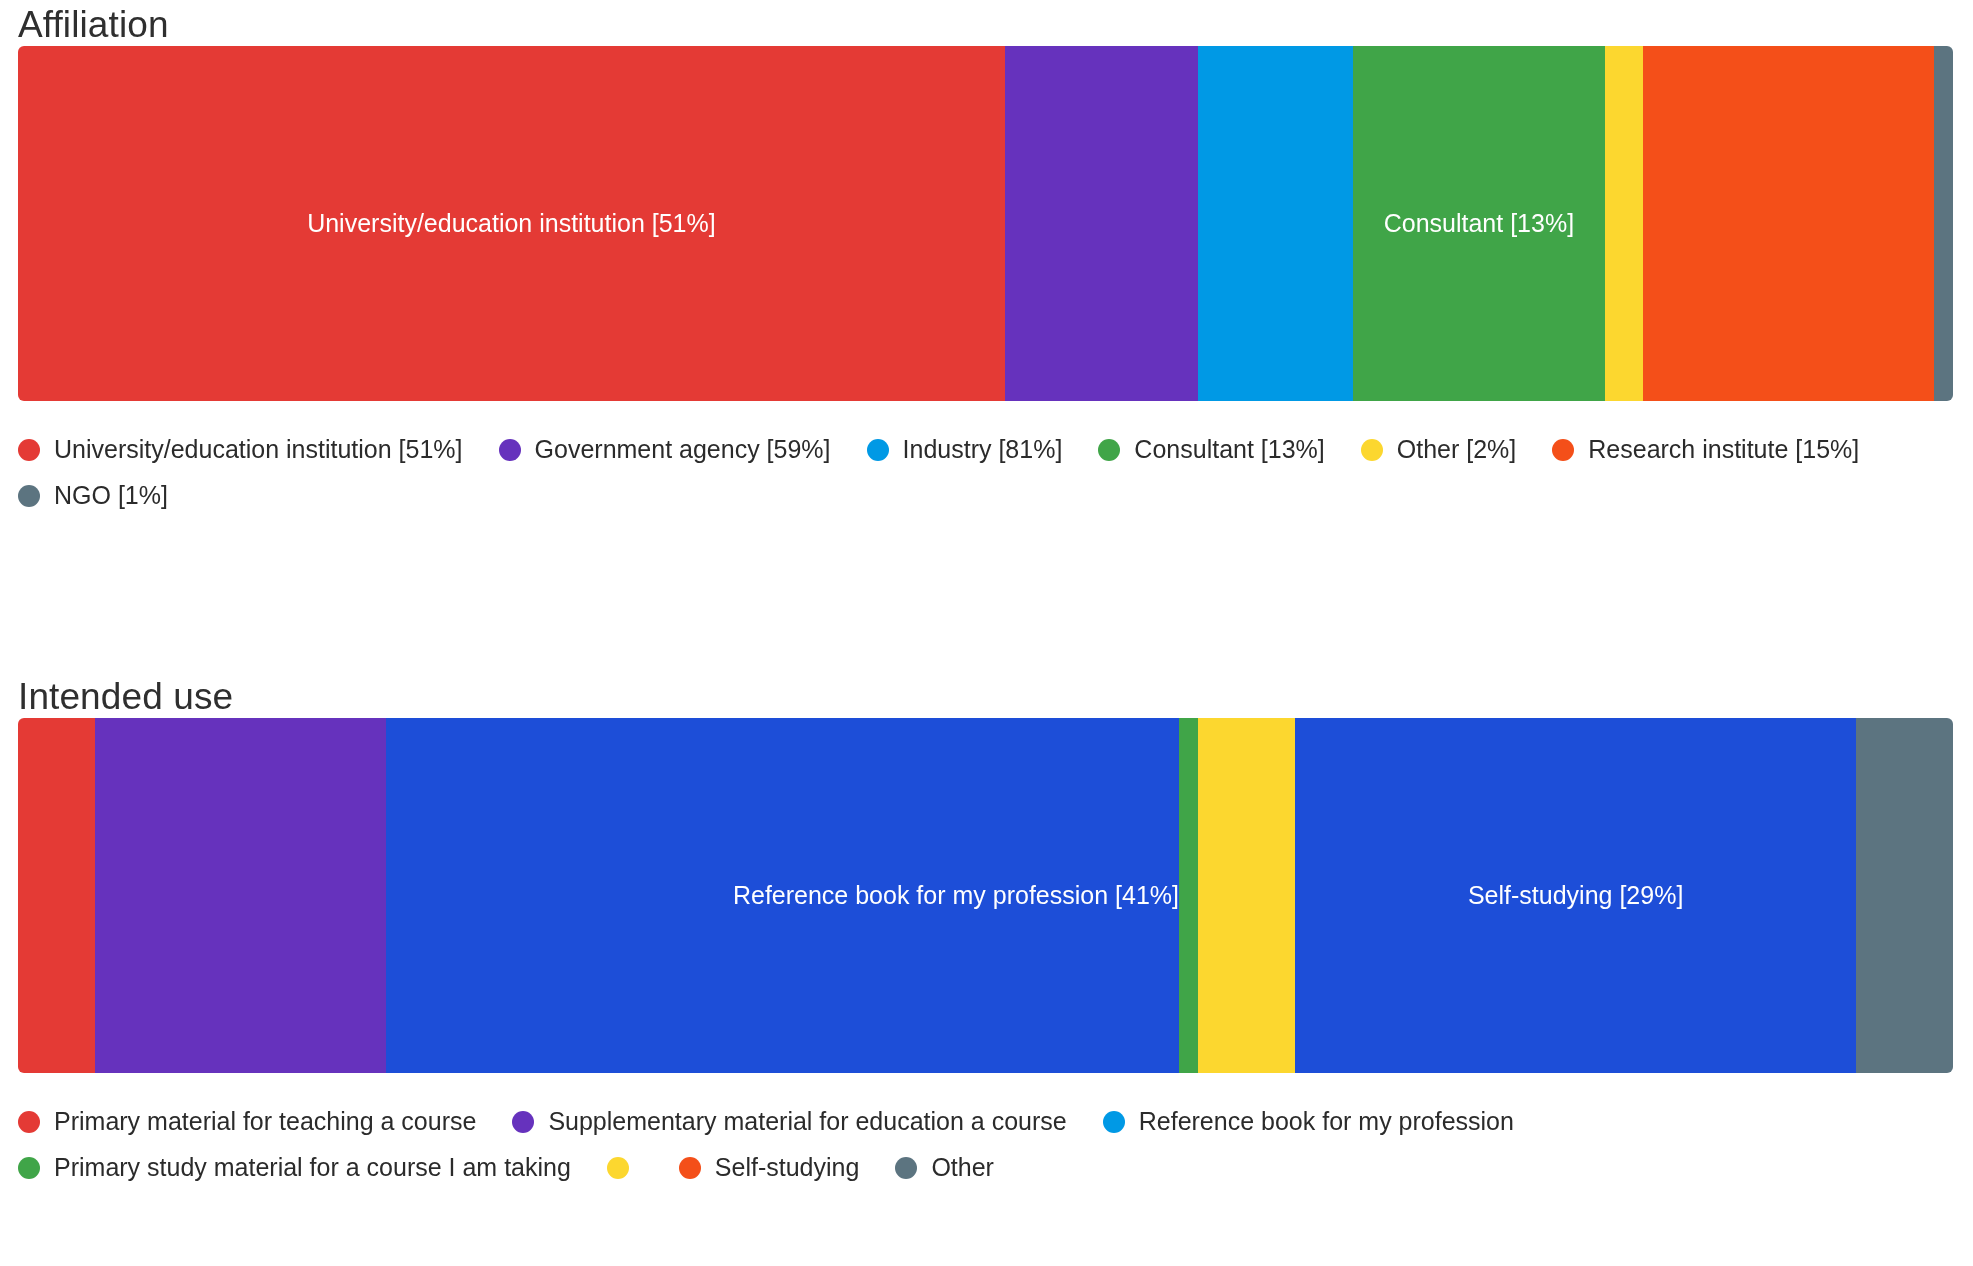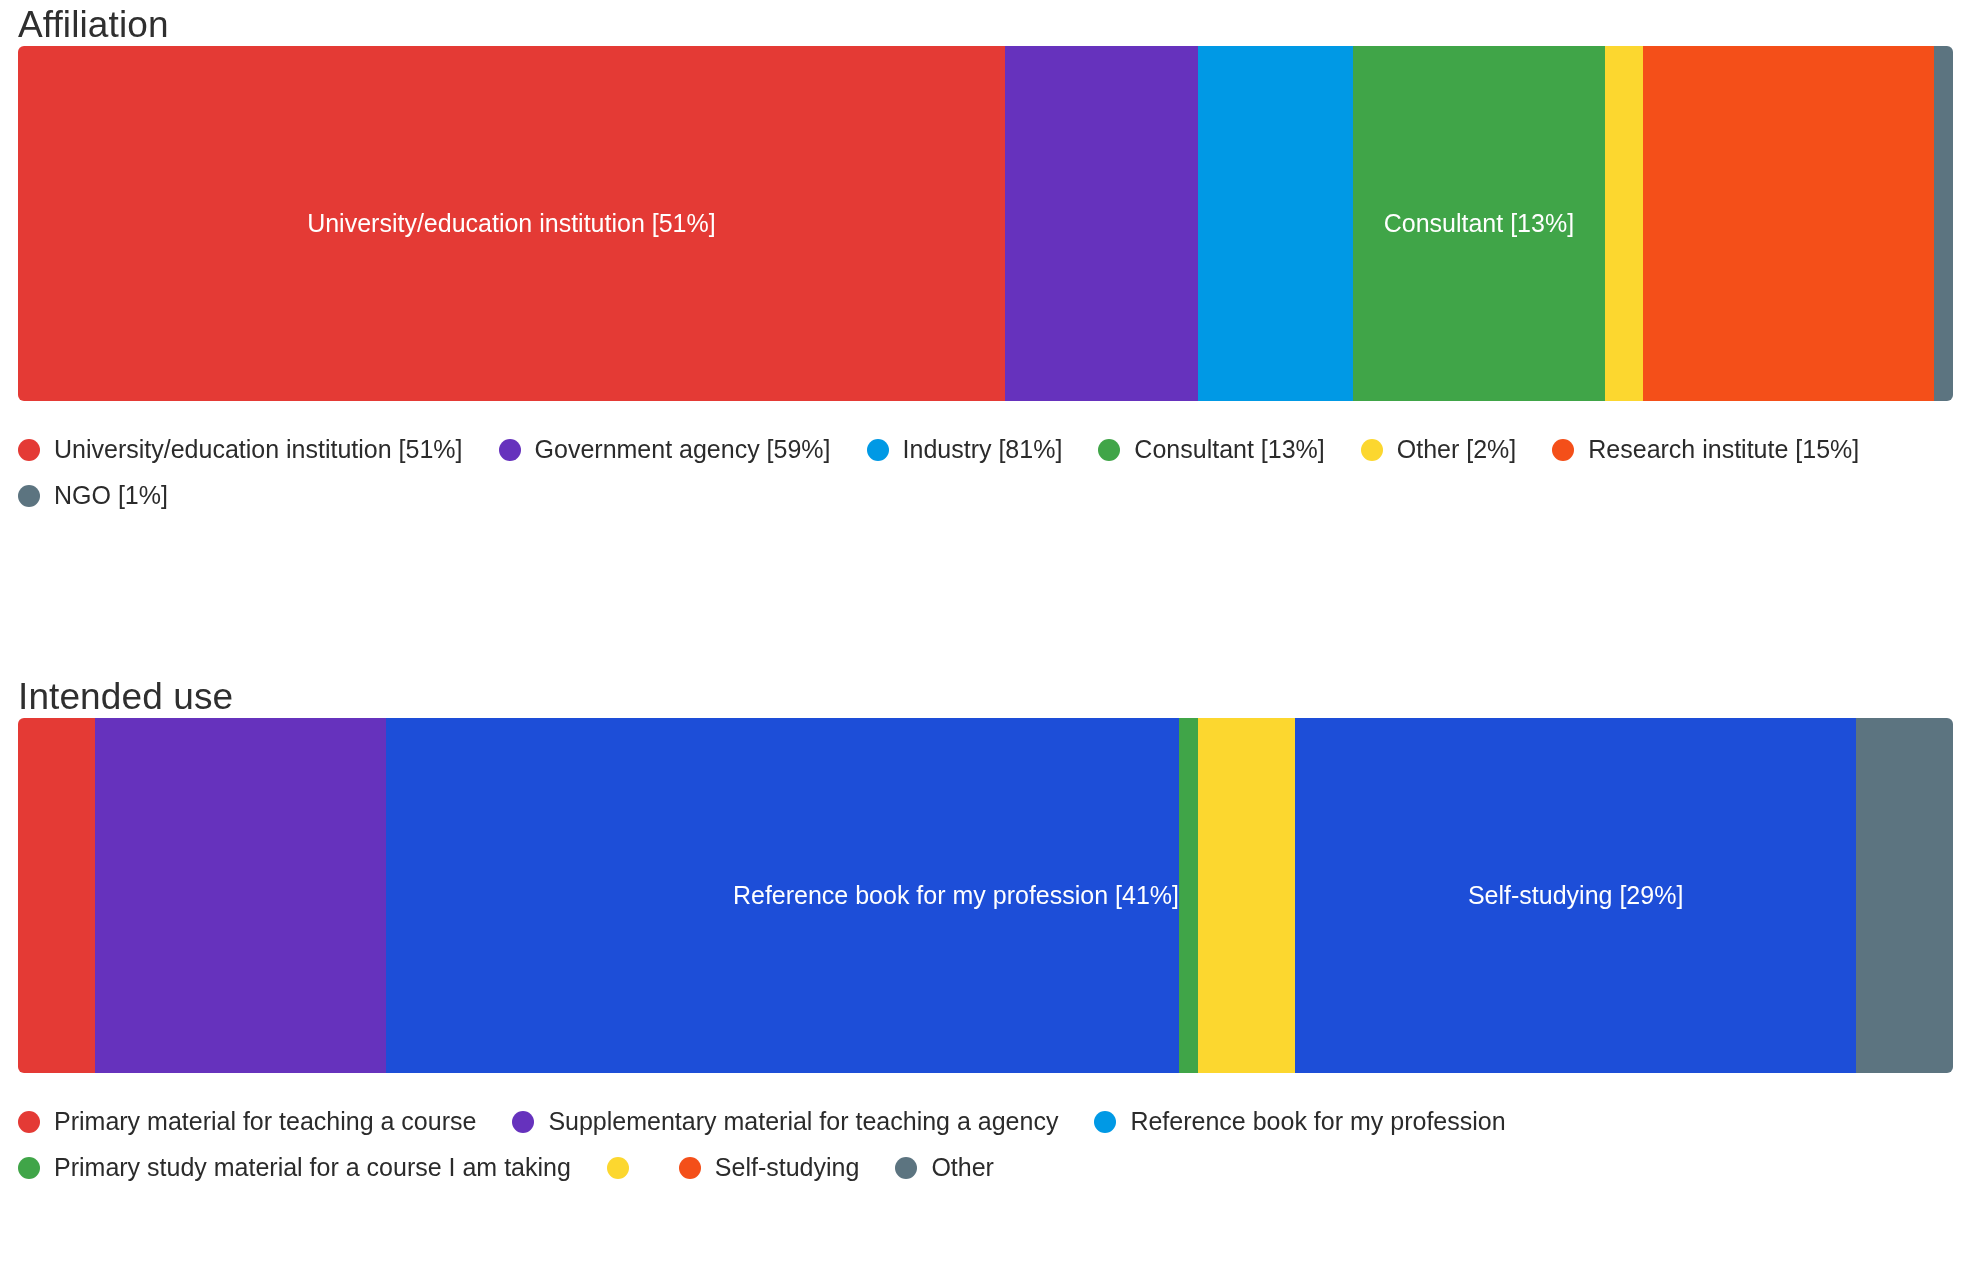--- a/index.html
+++ b/index.html
@@ -167,21 +167,21 @@
           <div class="seg" style="background: rgb(92, 116, 128); flex: 0 0 5%;"></div>
         </div>
     </div>
     <div class="legend wide-gap">
         <div class="legend-item">
           <span class="legend-dot" style="background: rgb(228, 58, 53);"></span>
           <span class="legend-text">Primary material for teaching a course</span>
         </div>
         <div class="legend-item">
           <span class="legend-dot" style="background: rgb(102, 50, 189);"></span>
-          <span class="legend-text">Supplementary material for teaching a agency</span>
+          <span class="legend-text">Supplementary material for education a course</span>
         </div>
         <div class="legend-item">
           <span class="legend-dot" style="background: rgb(0, 153, 229);"></span>
           <span class="legend-text">Reference book for my profession</span>
         </div>
         <div class="legend-item">
           <span class="legend-dot" style="background: rgb(64, 165, 72);"></span>
           <span class="legend-text">Primary study material for a course I am taking</span>
         </div>
         <div class="legend-item">

